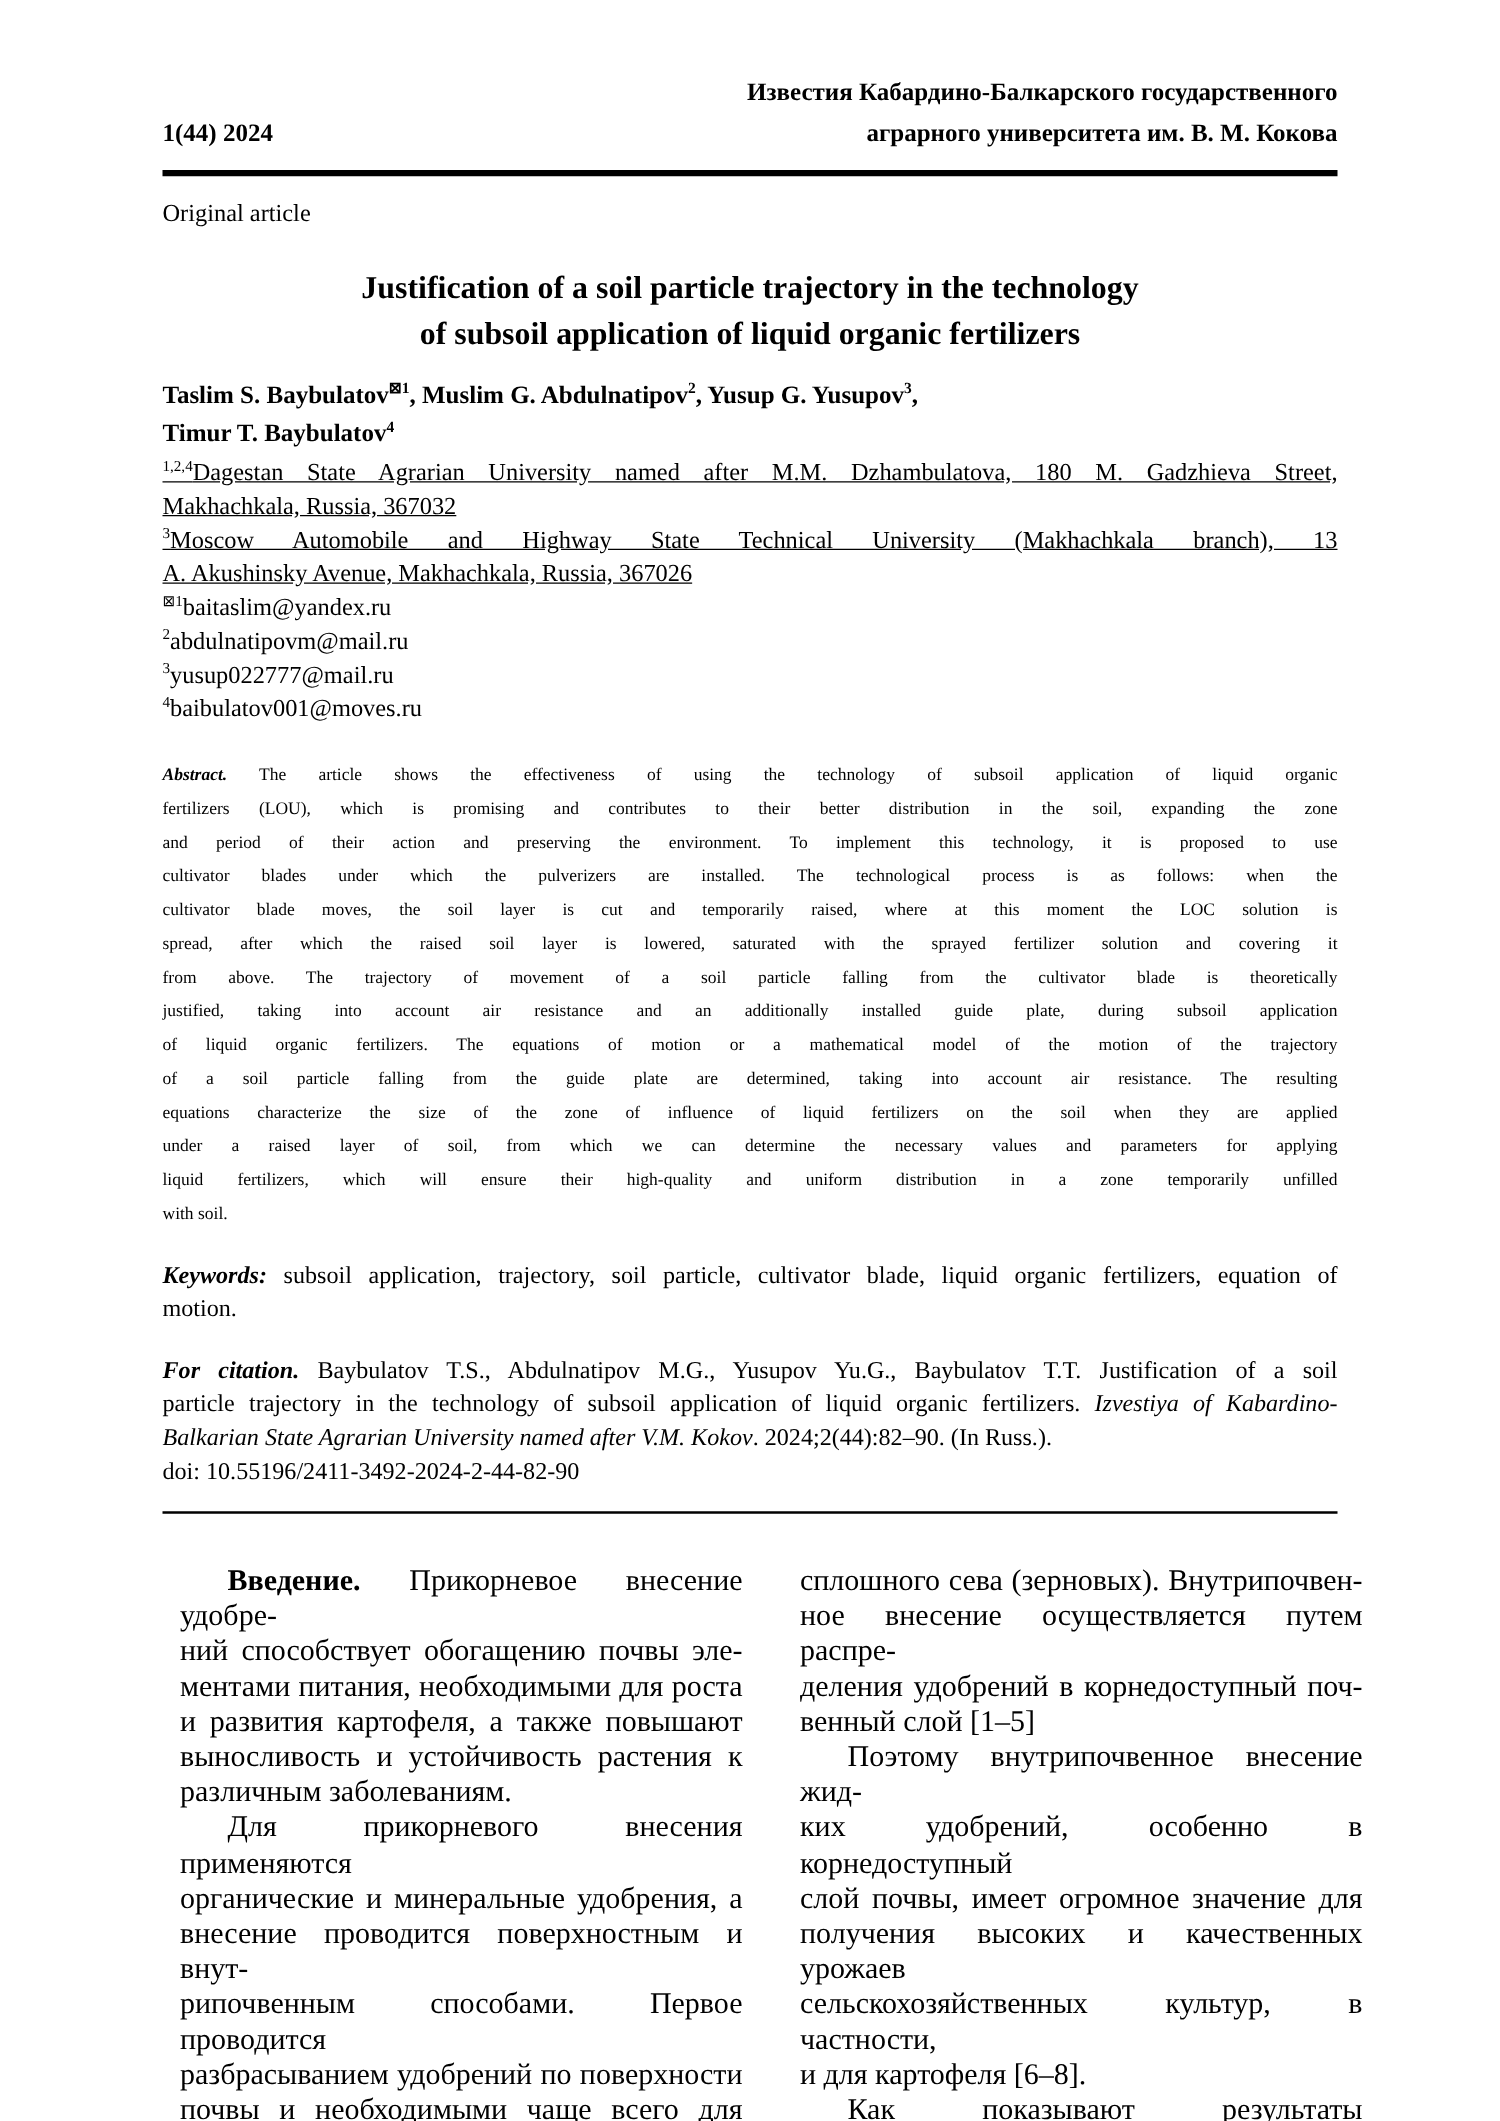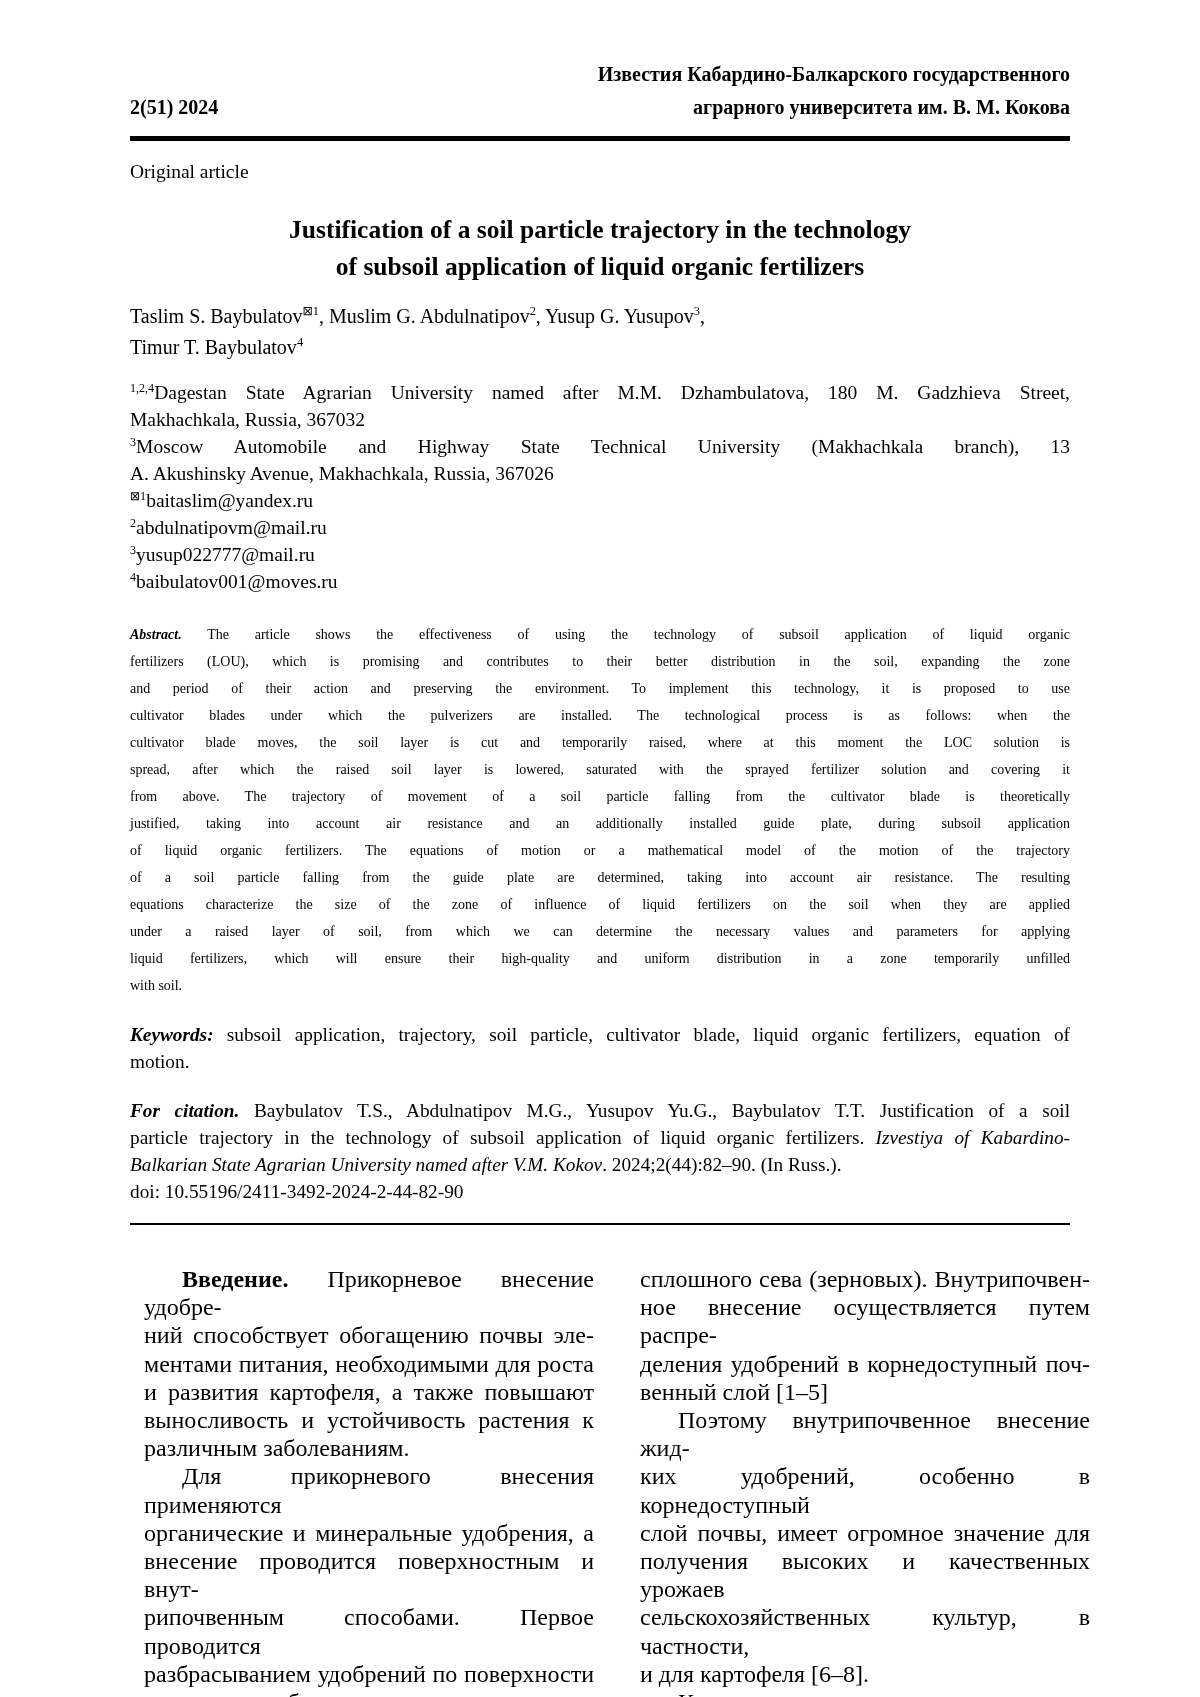--- a/index.html
+++ b/index.html
@@ -16,23 +16,23 @@
     padding-top:58px;padding-bottom:12px;
     border-bottom:5px solid #000;
   }
   .issue{font-weight:bold;font-size:20px;line-height:33px;white-space:nowrap;}
   .journal{text-align:right;font-weight:bold;font-size:20px;}
   .journal div{line-height:33px;}
   
   .original{margin-top:18px;font-size:19.5px;line-height:26px;}
   .title{margin-top:26px;text-align:center;font-weight:bold;font-size:25.5px;}
   .title div{line-height:37px;}
-  .authors{margin-top:16px;font-weight:normal;font-size:20px;}
+  .authors{margin-top:16px;font-weight:bold;font-size:20px;}
   .authors .tline{line-height:31px;}
-  .affils{margin-top:16px;font-size:19.5px;}
+  .affils{margin-top:2px;font-size:19.5px;text-decoration:underline;}
   .affils .tline{line-height:27px;}
   .emails{font-size:19.5px;}
   .emails .tline{line-height:27px;}
   .abstract{margin-top:26px;font-size:14px;}
   .abstract .tline{line-height:27px;}
   .keywords{margin-top:22px;font-size:19.3px;}
   .keywords .tline{line-height:27px;}
   .citation{margin-top:22px;font-size:19.3px;}
   .citation .tline{line-height:27px;}
   
@@ -54,21 +54,21 @@
   .b{font-weight:bold;}
   .i{font-style:italic;}
   .sup{vertical-align:super;font-size:0.62em;line-height:0;}
 </style>
 </head>
 <body>
 
 <div class="content">
 
   <div class="header">
-    <div class="issue">2(51) 2024</div>
+    <div class="issue">1(44) 2024</div>
     <div class="journal">
       <div>Известия Кабардино-Балкарского государственного</div>
       <div>аграрного университета им. В. М. Кокова</div>
     </div>
   </div>
 
   <div class="original">Original article</div>
 
   <div class="title">
     <div>Justification of a soil particle trajectory in the technology</div>

